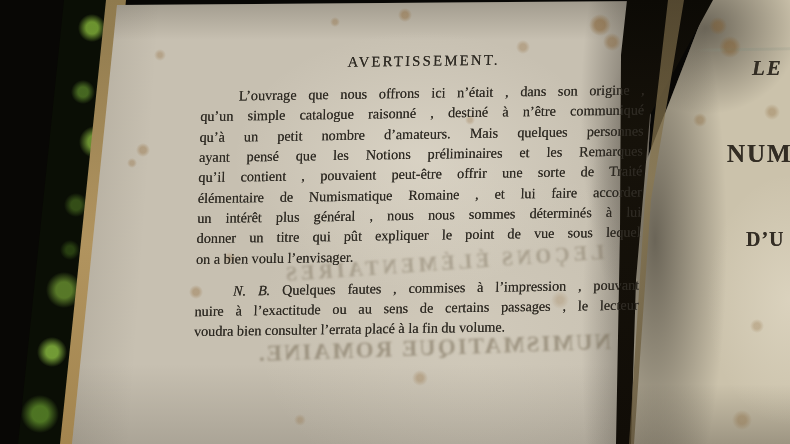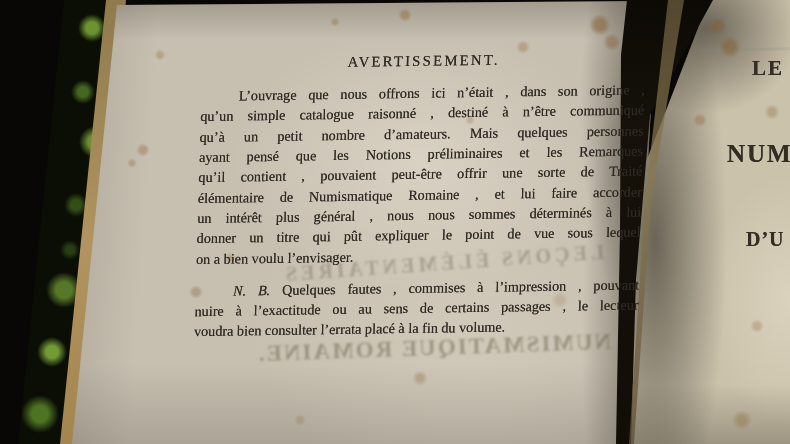--- a/index.html
+++ b/index.html
@@ -96,21 +96,21 @@
     text-shadow:0 0 .6px rgba(46,42,35,.85);}
   .jline{text-align:justify;text-align-last:justify;}
   .lastline{text-align:left;text-align-last:left;}
   .indent{text-indent:38px;}
   #para2{margin-top:11.5px;}
   em{font-style:italic;}
 
   
   .frag{position:absolute;color:#332d24;font-weight:bold;white-space:nowrap;
     text-shadow:0 0 .5px rgba(51,45,36,.8);}
-  #frag1{left:752px;top:56px;font-size:21px;letter-spacing:2px;}
+  #frag1{left:752px;top:56px;font-size:21px;letter-spacing:2px;font-style:italic;}
   #frag2{left:727px;top:140px;font-size:25px;letter-spacing:2px;}
   #frag3{left:746px;top:228px;font-size:20px;letter-spacing:1px;}
 </style>
 </head>
 <body>
 
 <div id="photo">
   <div id="marble" class="layer"></div>
   <div id="stackedge" class="layer"></div>
   <div id="mainpage" class="layer"></div>

